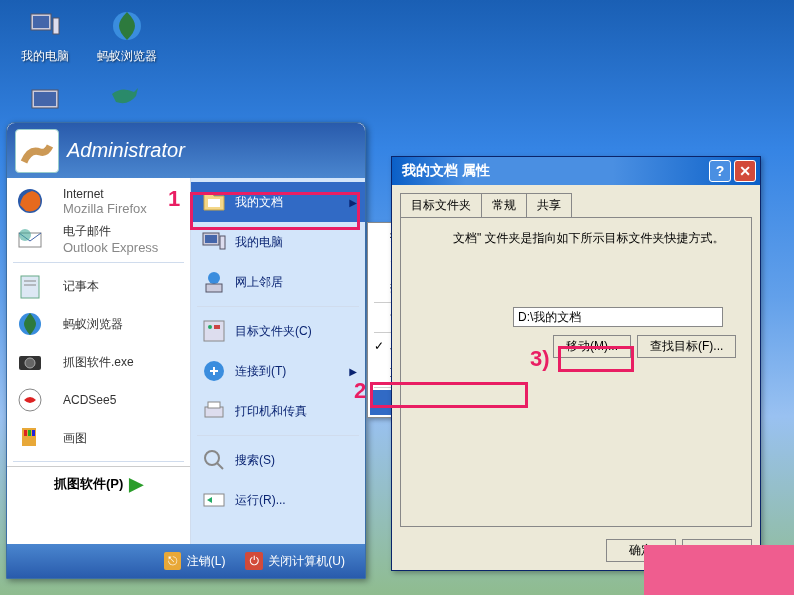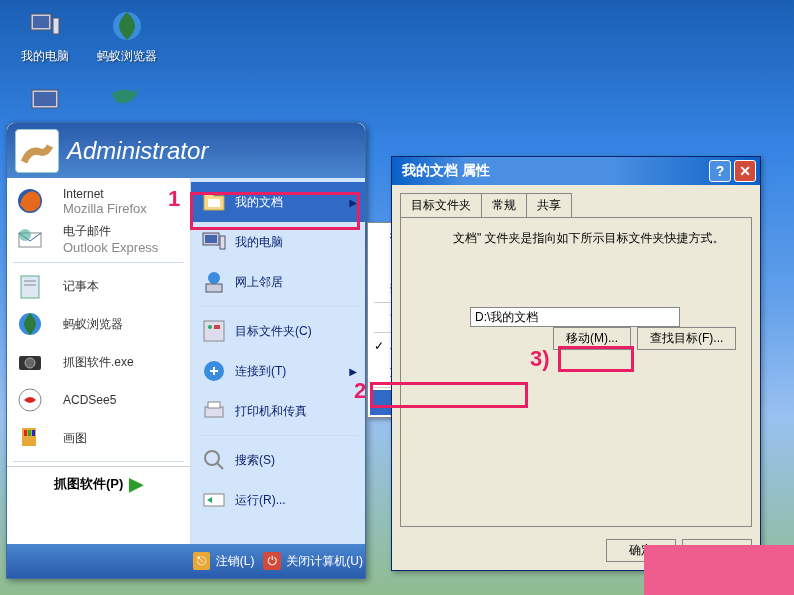--- a/index.html
+++ b/index.html
@@ -2,54 +2,54 @@
 <html><head>
 <meta charset="utf-8">
 <style>
 * { margin: 0; padding: 0; box-sizing: border-box; font-family: "Microsoft YaHei", Tahoma, sans-serif; }
 body { width: 794px; height: 595px; overflow: hidden; position: relative; }
 .desktop { width: 100%; height: 100%; background: linear-gradient(180deg, #1a5fb4 0%, #3584e4 25%, #62a0ea 50%, #99c1f1 70%, #8FBC8F 100%); position: relative; }
 .desktop-icon { position: absolute; width: 70px; text-align: center; color: #fff; font-size: 12px; }
 .desktop-icon .icon-box { width: 40px; height: 40px; margin: 0 auto 2px; display: flex; align-items: center; justify-content: center; }
 .desktop-icon .label { text-shadow: 1px 1px 2px rgba(0,0,0,0.6); }
 .start-menu { position: absolute; left: 6px; top: 122px; width: 360px; background: #fff; border-radius: 8px 8px 0 0; box-shadow: 2px 2px 6px rgba(0,0,0,0.4); border: 1px solid #3b6ea5; }
-.start-header { background: linear-gradient(180deg, #295bac 0%, #4a86cf 100%); height: 55px; border-radius: 8px 8px 0 0; display: flex; align-items: center; padding-left: 8px; color: #fff; font-size: 24px; font-family: Georgia, serif; font-style: italic; }
+.start-header { background: linear-gradient(180deg, #295bac 0%, #4a86cf 100%); height: 55px; border-radius: 8px 8px 0 0; display: flex; align-items: center; padding-left: 8px; color: #fff; font-size: 20px; font-family: Georgia, serif; font-style: italic; }
 .start-header .avatar { width: 44px; height: 44px; background: #fff; border: 1px solid #9cc; border-radius: 4px; margin-right: 8px; display: flex; align-items: center; justify-content: center; }
 .start-body { display: flex; height: 366px; }
 .start-left { width: 185px; background: #fff; padding: 4px 0; border-right: 1px solid #d0dced; }
 .start-right { width: 175px; background: #d3e5fa; padding: 4px 0; }
 .menu-item { display: flex; align-items: center; padding: 4px 8px; font-size: 12px; color: #0a2472; cursor: default; position: relative; }
 .start-left .menu-item { color: #333; height: 38px; gap: 12px; }
 .start-left .menu-item .sub { color: #888; font-size: 13px; }
 .start-right .menu-item { height: 40px; }
 .menu-item .mi-icon { width: 30px; height: 30px; margin-right: 6px; display: flex; align-items: center; justify-content: center; font-size: 24px; }
 .start-left .menu-item .mi-icon { width: 30px; }
 .menu-item.highlighted { background: #316ac5; color: #fff; }
 .all-programs { padding: 6px 10px; font-weight: bold; font-size: 13px; border-top: 1px solid #ccc; display: flex; align-items: center; justify-content: center; gap: 6px; }
-.start-footer { background: linear-gradient(180deg, #4a86cf 0%, #295bac 100%); height: 34px; display: flex; align-items: center; justify-content: flex-end; padding-right: 2px; gap: 9px; color: #fff; font-size: 12px; }
+.start-footer { background: linear-gradient(180deg, #4a86cf 0%, #295bac 100%); height: 34px; display: flex; align-items: center; justify-content: flex-end; padding-right: 20px; gap: 20px; color: #fff; font-size: 12px; }
 .annotation { position: absolute; border: 3px solid #e91e63; pointer-events: none; z-index: 100; }
 .annotation-label { position: absolute; color: #e91e63; font-weight: bold; font-size: 22px; z-index: 101; }
 .context-menu { position: absolute; left: 367px; top: 222px; width: 160px; background: #fff; border: 1px solid #888; box-shadow: 2px 2px 4px rgba(0,0,0,0.3); font-size: 12px; padding: 2px; }
 .context-menu .cm-item { padding: 4px 20px; white-space: nowrap; }
 .context-menu .cm-item.selected { background: #316ac5; color: #fff; }
 .context-menu hr { border: none; border-top: 1px solid #ccc; margin: 2px 4px; }
 .context-menu .check::before { content: "✓"; position: absolute; margin-left: -16px; }
 .prop-dialog { position: absolute; left: 391px; top: 156px; width: 370px; background: #ece9d8; border: 1px solid #0a246a; box-shadow: 2px 2px 5px rgba(0,0,0,0.3); }
 .prop-title { background: linear-gradient(90deg, #0a5fc7 0%, #4a8fe2 20%, #4a8fe2 60%, #0a5fc7 100%); height: 28px; color: #fff; display: flex; align-items: center; padding-left: 10px; font-size: 14px; font-weight: bold; }
 .prop-title .title-btns { margin-left: auto; display: flex; gap: 3px; padding-right: 4px; }
 .title-btn { width: 22px; height: 22px; background: #d24a3a; border: 1px solid #fff; border-radius: 3px; color: #fff; text-align: center; line-height: 20px; font-size: 14px; font-weight: bold; }
 .title-btn.help { background: #4a8fe2; }
 .prop-tabs { display: flex; padding: 8px 8px 0; gap: 0; }
 .prop-tab { background: #ece9d8; border: 1px solid #888; border-bottom: none; padding: 3px 10px; font-size: 12px; margin-right: -1px; }
 .prop-tab.active { background: #ece9d8; z-index: 2; position: relative; }
 .prop-content { border: 1px solid #888; margin: 0 8px 8px; background: #ece9d8; padding: 12px; font-size: 12px; height: 310px; position: relative; }
 .prop-desc { margin-left: 40px; }
 .prop-field { margin-top: 60px; }
 .prop-field input { width: 200px; border: 1px solid #888; padding: 2px 4px; font-size: 12px; }
-.prop-buttons-row { margin-top: 0; display: flex; gap: 6px; justify-content: flex-start; margin-left: 10px; }
+.prop-buttons-row { margin-top: 8px; display: flex; gap: 6px; justify-content: flex-start; margin-left: 10px; }
 .prop-buttons-row button, .dialog-buttons button { font-size: 12px; padding: 2px 12px; background: #ece9d8; border: 1px solid #888; }
 .dialog-buttons { display: flex; justify-content: flex-end; padding: 4px 8px 8px; gap: 6px; }
 .divider { border-top: 1px solid #d0dced; margin: 4px 6px; }
 .green-arrow { color: #2a9d2a; font-size: 18px; }
 .arrow-r { margin-left: auto; font-size: 10px; color: #666; }
 .start-right .menu-item .arrow-r { color: #0a2472; }
 .pink-box { position: absolute; right: 0; bottom: 0; width: 150px; height: 50px; background: #ef5d8f; }
 </style>
 </head>
 <body>
@@ -296,21 +296,21 @@
       </div>
     </div>
     <div class="prop-tabs">
       <div class="prop-tab active">目标文件夹</div>
       <div class="prop-tab">常规</div>
       <div class="prop-tab">共享</div>
     </div>
     <div class="prop-content">
       <div class="prop-desc">文档" 文件夹是指向如下所示目标文件夹快捷方式。</div>
       <div class="prop-field">
-        <input type="text" style="margin-left: 57px; width: 210px;" value="D:\我的文档">
+        <input type="text" style="margin-left: 100px; width: 210px;" value="D:\我的文档">
       </div>
       <div class="prop-buttons-row" style="margin-left:140px">
         <button>移动(M)...</button>
         <button>查找目标(F)...</button>
       </div>
     </div>
     <div class="dialog-buttons">
       <button style="min-width:70px">确定</button>
       <button style="min-width:70px"></button>
     </div>

